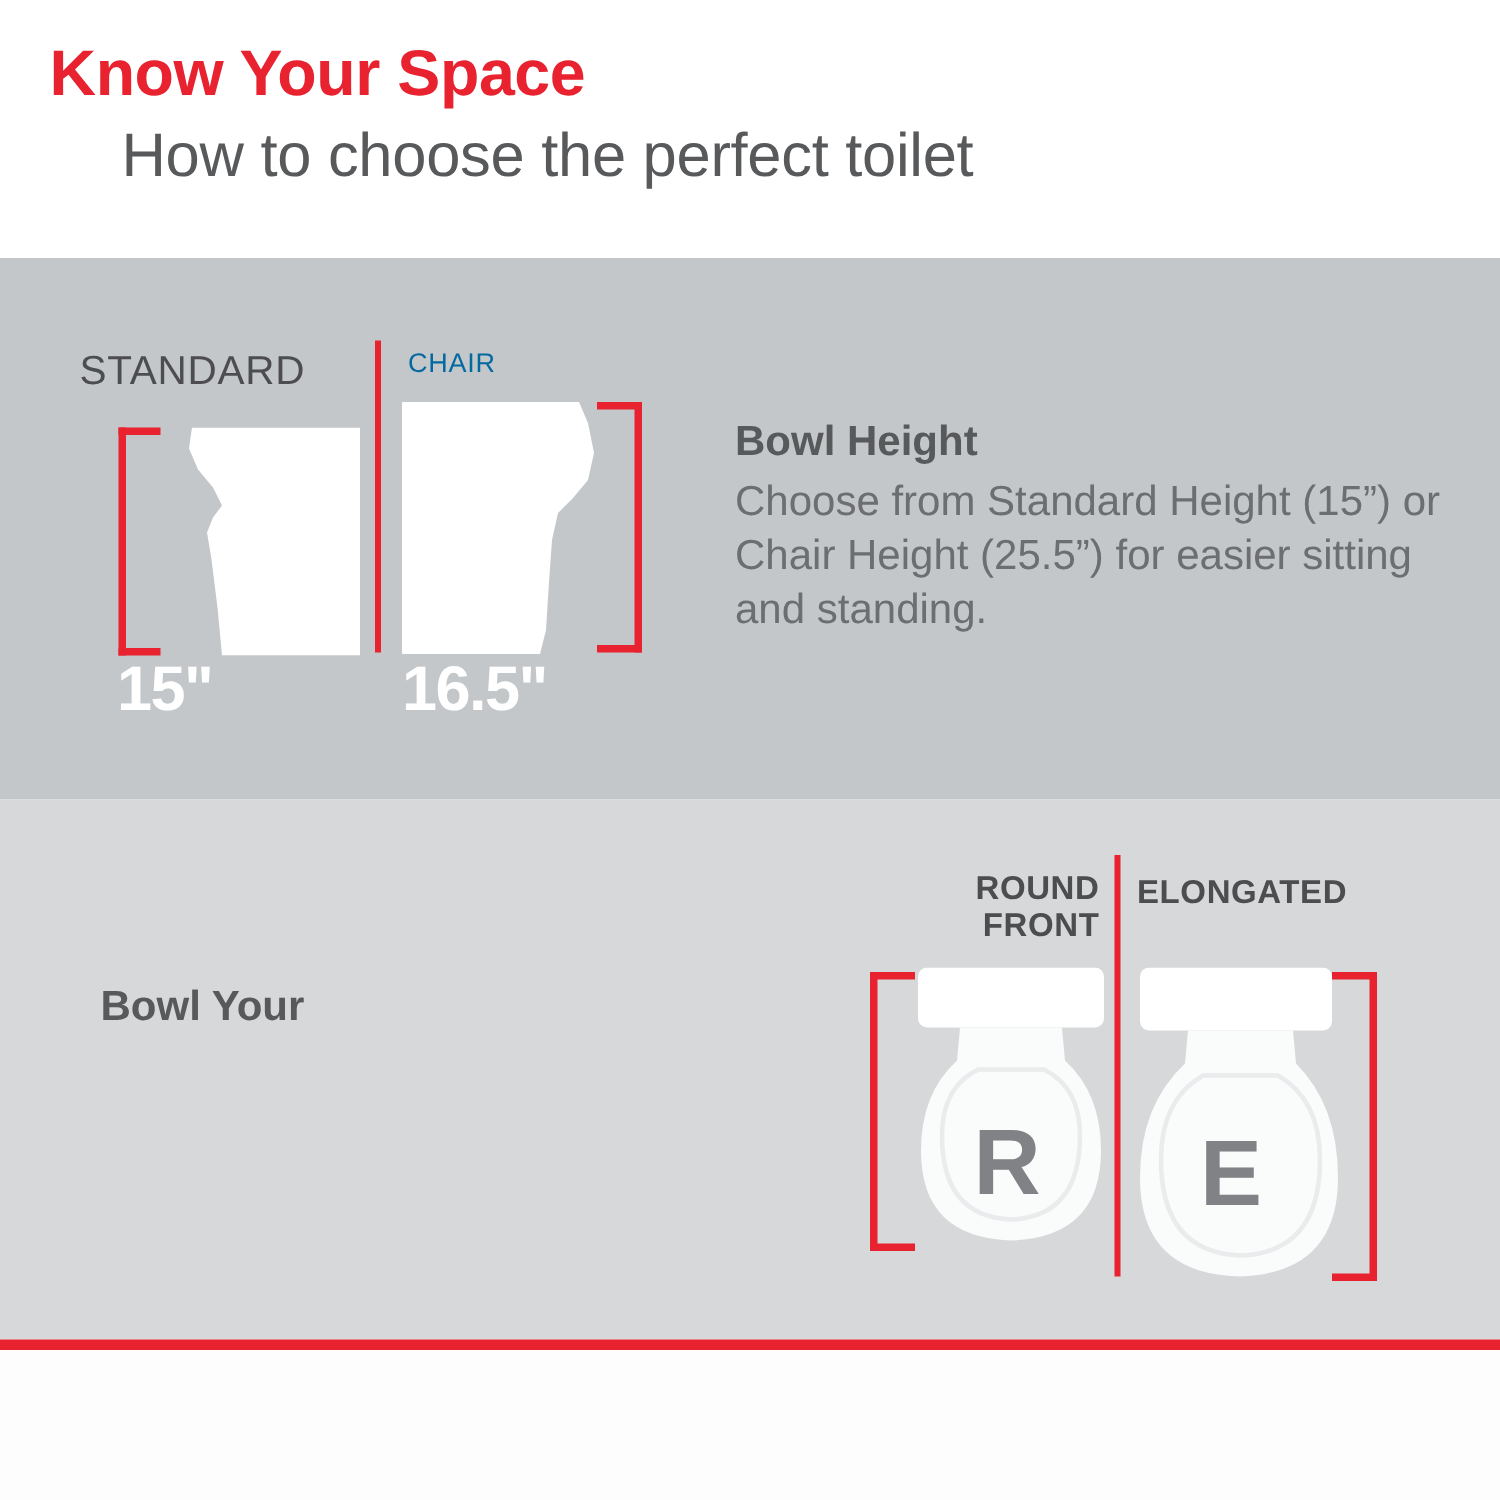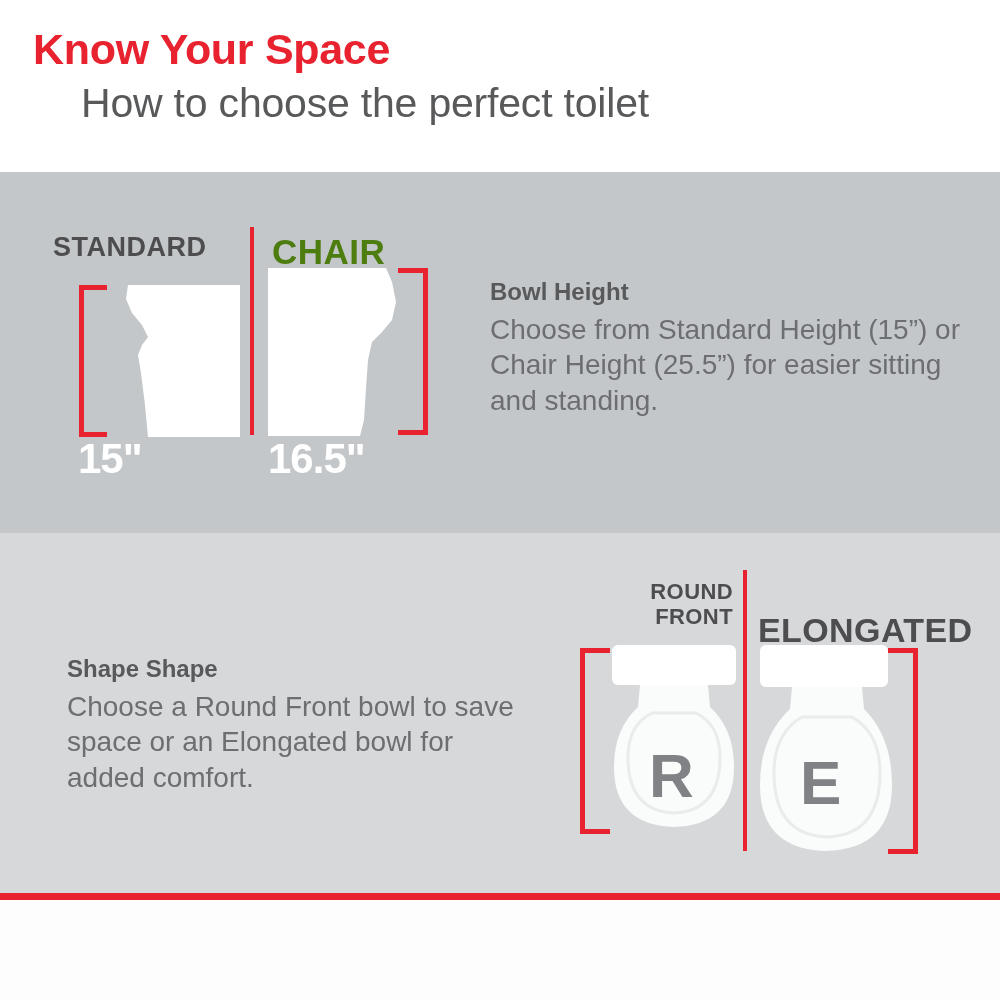--- a/index.html
+++ b/index.html
@@ -35,26 +35,26 @@
     position:absolute;left:0;top:172px;width:1000px;height:361px;
     background:#c4c7c9;
   }
   .sec-shape{
     position:absolute;left:0;top:533px;width:1000px;height:360px;
     background:#d6d8da;
   }
 
   .lbl-standard{
     position:absolute;left:53px;top:232px;
-    font-size:27px;font-weight:bold;color:#4d4d4f;
+    font-size:27px;font-weight:normal;color:#4d4d4f;
     letter-spacing:0.5px;white-space:nowrap;
   }
   .lbl-chair{
     position:absolute;left:272px;top:232px;
-    font-size:35px;font-weight:bold;color:#4d7c0f;
+    font-size:18px;font-weight:normal;color:#0369a1;
     letter-spacing:0.5px;white-space:nowrap;
   }
 
   
   .divider-top{
     position:absolute;left:250px;top:227px;width:4px;height:208px;
     background:#e8222e;
   }
 
   
@@ -84,40 +84,40 @@
   .measure{
     position:absolute;color:#ffffff;font-weight:bold;
     font-size:42px;letter-spacing:-1px;line-height:1;white-space:nowrap;
   }
   #measure-standard{left:78px;top:438px;}
   #measure-chair{left:268px;top:438px;}
 
   
   .info{position:absolute;}
   .info-title{
-    font-size:24px;font-weight:bold;color:#58595b;
+    font-size:28px;font-weight:bold;color:#58595b;
     margin:0 0 6px 0;line-height:1.15;
   }
   .info-body{
     font-size:28px;font-weight:normal;color:#6d6e71;
     line-height:1.28;margin:0;
   }
   #info-height{left:490px;top:278px;width:470px;}
   #info-shape{left:67px;top:655px;width:470px;}
 
   
   .lbl-round{
     position:absolute;left:608px;top:580px;width:125px;
     text-align:right;
     font-size:22px;font-weight:bold;color:#4d4d4f;
     letter-spacing:0.4px;line-height:1.12;
   }
   .lbl-elongated{
-    position:absolute;left:758px;top:611px;
-    font-size:34px;font-weight:bold;color:#4d4d4f;
+    position:absolute;left:758px;top:582px;
+    font-size:22px;font-weight:bold;color:#4d4d4f;
     letter-spacing:0.4px;white-space:nowrap;
   }
   .divider-bot{
     position:absolute;left:743px;top:570px;width:4px;height:281px;
     background:#e8222e;
   }
 
   .toilet-top{position:absolute;}
   .toilet-top svg{display:block;}
   #toilet-round{left:606px;top:645px;width:136px;height:192px;}
@@ -222,22 +222,21 @@
     <svg viewBox="0 0 142 212" width="142" height="212" xmlns="http://www.w3.org/2000/svg">
       <rect x="4" y="0" width="128" height="42" rx="6" fill="#ffffff"></rect>
       <path fill="#fafbfb" d="M36,42 L106,42 L108,64 Q136,92 136,140 Q136,204 70,206 Q4,204 4,140 Q4,92 34,64 Z"></path>
       <path fill="none" stroke="#e9ebec" stroke-width="3" d="M18,128 Q18,88 46,72 L96,72 Q124,88 124,128 Q124,190 71,192 Q18,190 18,128 Z"></path>
     </svg>
   </div>
 
   <div class="bowl-letter" id="letter-e">E</div>
 
   <div class="info" id="info-shape">
-    <p class="info-title">Shape Shape</p>
-    <p class="info-body">Choose a Round Front bowl to save space or an Elongated bowl for added comfort.</p>
+    <p class="info-title">Bowl Your</p>
   </div>
 
   <div class="red-rule"></div>
   <div class="footer">
     
   </div>
 
 </div>
 
 </body></html>

